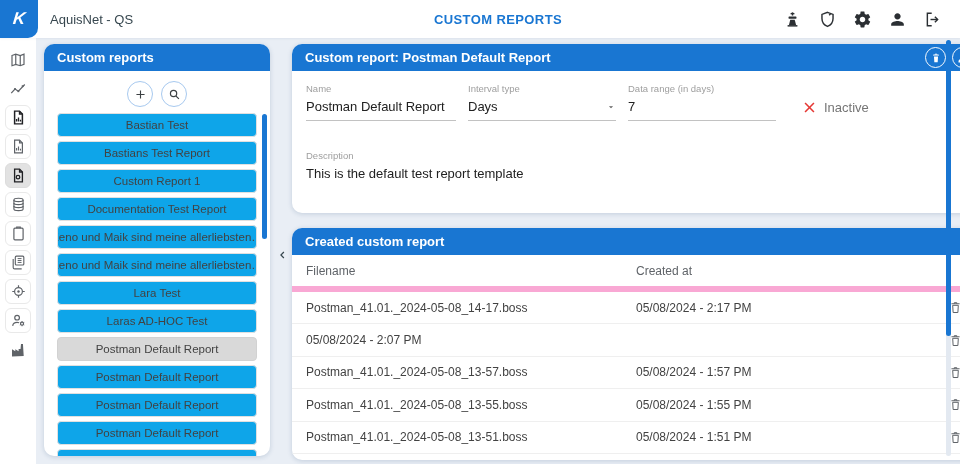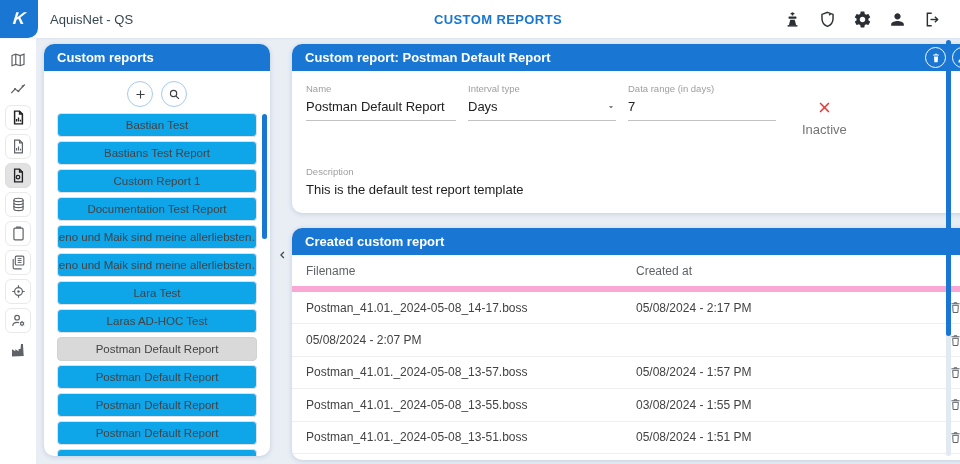--- a/index.html
+++ b/index.html
@@ -47,21 +47,21 @@
   .collapse-handle{position:absolute;left:274px;top:245px;width:16px;height:20px;display:flex;align-items:center;justify-content:center;color:#37474f;cursor:pointer;z-index:4;}
 
   
   .detail-card{left:292px;top:44px;width:694px;height:169px;}
   .detail-body{padding:12px 14px;flex:1;}
   .fields-row{display:flex;align-items:flex-start;}
   .field{display:flex;flex-direction:column;margin-right:12px;}
   .f-name{width:150px;} .f-interval{width:148px;justify-content:center;} .f-range{width:148px;}
   .field-label{font-size:9.5px;color:#9e9e9e;margin-bottom:5px;}
   .field-value{font-size:13px;color:#212121;padding-bottom:6px;border-bottom:1px solid #c2c2c2;display:flex;align-items:center;justify-content:space-between;min-height:19px;cursor:text;}
-  .status{display:flex;align-items:center;gap:7px;margin-left:14px;margin-top:17px;flex-direction:column;}
+  .status{display:flex;align-items:center;gap:7px;margin-left:14px;margin-top:17px;}
   .status-label{font-size:13px;color:#757575;}
   .desc-field{margin-top:29px;}
   .desc-value{font-size:13px;color:#212121;border-bottom:1px solid #dcdcdc;padding-bottom:36px;cursor:text;}
 
   
   .created-card{left:292px;top:228px;width:712px;bottom:4px;}
   .table-head{display:flex;align-items:center;height:37px;padding:0 14px;font-size:12px;color:#5f6368;border-bottom:6px solid #f9a8d4;flex:none;}
   .col-filename{width:330px;flex:none;}
   .table-row{display:flex;align-items:center;height:32.4px;padding:0 14px;font-size:12px;color:#424242;border-bottom:1px solid #efefef;flex:none;}
   .row-actions{margin-left:auto;display:flex;gap:11px;color:#5f6368;}
@@ -362,21 +362,21 @@
           <svg width="15" height="15" viewBox="0 0 24 24" fill="none" stroke="currentColor" stroke-width="2">
             <path d="M12 3.5v9.5"></path>
             <path d="M8 9.5l4 4 4-4"></path>
             <path d="M5.5 19.5h13"></path>
           </svg>
         </span>
     </div>
   </div>
   <div class="table-row">
     <div class="col-filename">Postman_41.01._2024-05-08_13-55.boss</div>
-    <div>03/08/2024 - 1:55 PM</div>
+    <div>05/08/2024 - 1:55 PM</div>
     <div class="row-actions">
       <span class="ric">
           <svg width="15" height="15" viewBox="0 0 24 24" fill="none" stroke="currentColor" stroke-width="1.6">
             <path d="M7.5 8.5h9l-.7 11.5H8.2z"></path>
             <path d="M5.5 6h13M10 6V4.3h4V6"></path>
           </svg>
         </span>
       <span class="ric">
           <svg width="15" height="15" viewBox="0 0 24 24" fill="none" stroke="currentColor" stroke-width="2">
             <path d="M12 3.5v9.5"></path>

